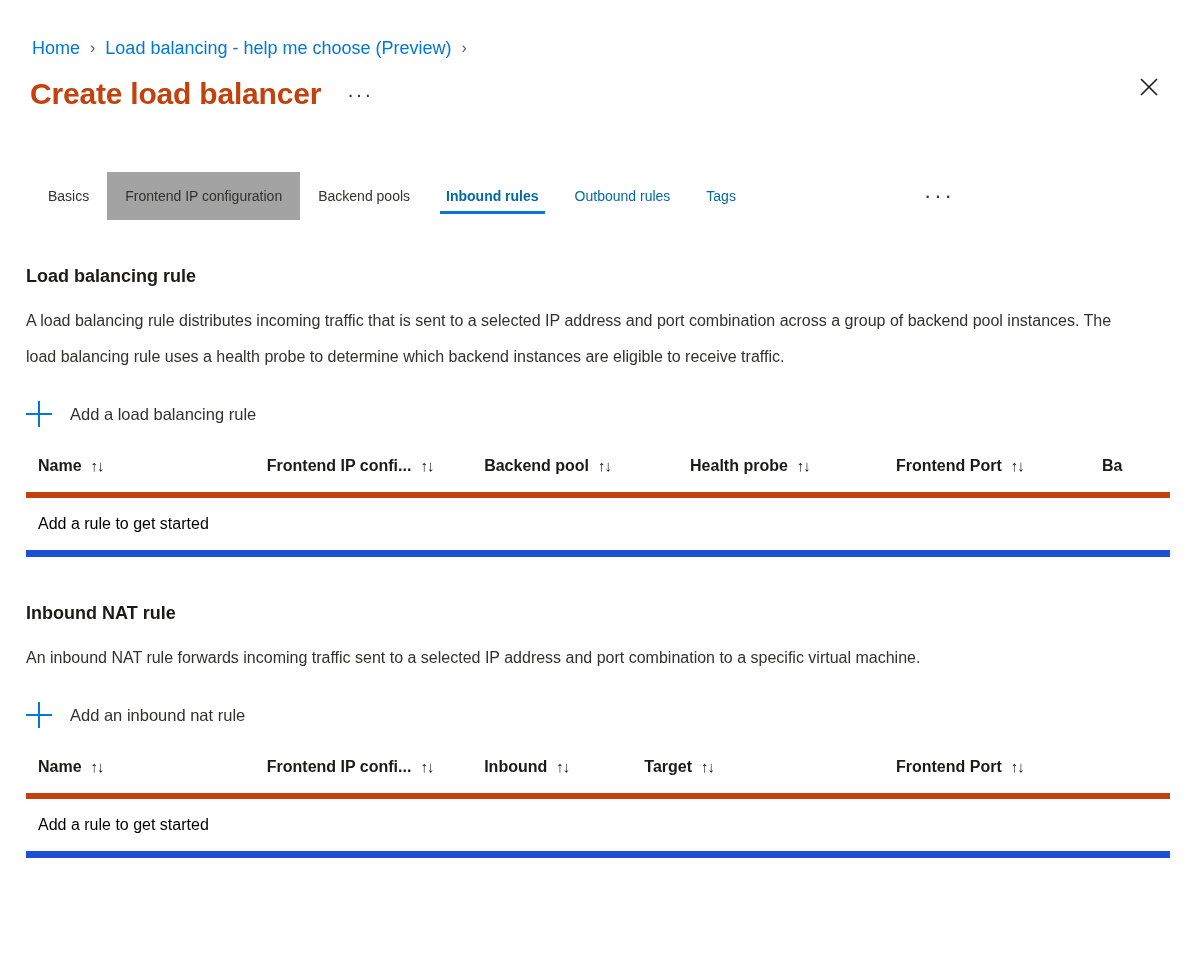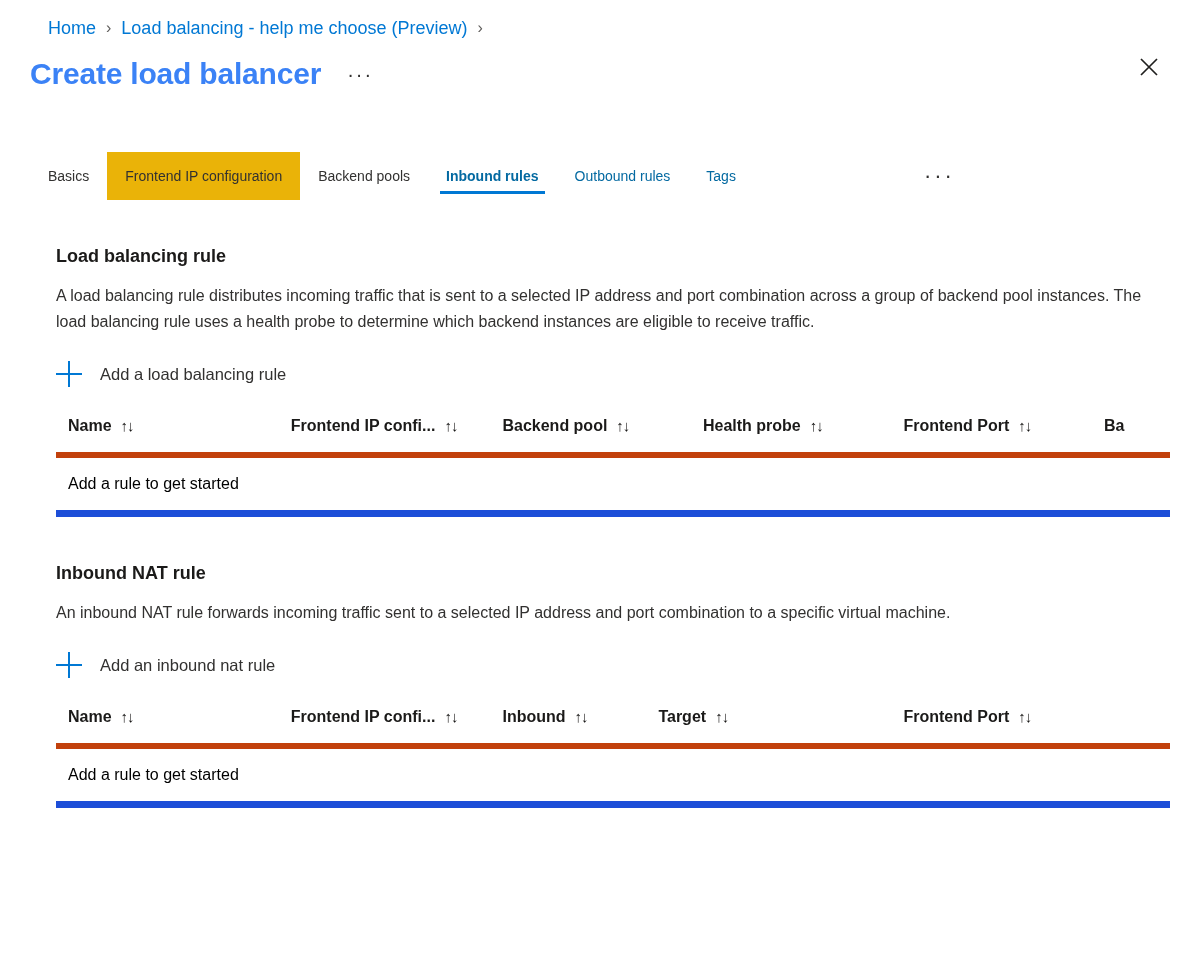--- a/index.html
+++ b/index.html
@@ -10,24 +10,25 @@
     background: #ffffff;
     font-family: "Liberation Sans", sans-serif;
     color: #323130;
     overflow: hidden;
   }
 
   
   .breadcrumb {
     display: flex;
     align-items: center;
-    padding: 14px 0 0 48px;
+    padding: 14px 0 0 32px;
     font-size: 18px;
     line-height: 24px;
     height: 42px;
+    margin-top: 20px;
   }
   .crumb-link {
     color: #0078d4;
     text-decoration: none;
     cursor: pointer;
     white-space: nowrap;
   }
   .crumb-sep {
     color: #605e5c;
     font-size: 16px;
@@ -40,21 +41,21 @@
     display: flex;
     align-items: center;
     padding: 6px 0 0 30px;
     height: 58px;
     position: relative;
   }
   .page-title {
     font-size: 30px;
     font-weight: 600;
     letter-spacing: -0.2px;
-    color: #3b82f6;
+    color: #c2410c;
     line-height: 40px;
   }
   .title-ellipsis {
     margin-left: 22px;
     font-size: 20px;
     color: #323130;
     letter-spacing: 2px;
     line-height: 14px;
     cursor: pointer;
     padding: 6px 4px;
@@ -86,21 +87,21 @@
     position: relative;
     display: flex;
     align-items: center;
     padding: 0 18px;
     font-size: 14px;
     color: #323130;
     cursor: pointer;
     white-space: nowrap;
     height: 48px;
   }
-  .tab.hovered { background: #eab308; }
+  .tab.hovered { background: #a3a3a3; }
   .tab.active { font-weight: 700; color: #0369a1; }
   .tab.active::after {
     content: "";
     position: absolute;
     left: 12px;
     right: 12px;
     bottom: 6px;
     height: 3px;
     background: #0078d4;
   }
@@ -113,32 +114,32 @@
     font-size: 22px;
     letter-spacing: 3px;
     color: #323130;
     line-height: 12px;
     cursor: pointer;
     padding: 0 10px;
     user-select: none;
   }
 
   
-  .content { padding: 0 30px 0 40px; margin-left: 16px; }
+  .content { padding: 0 30px 0 26px; }
 
   .section-heading {
     font-size: 18px;
     font-weight: 600;
     color: #1b1a19;
     margin-top: 44px;
     line-height: 24px;
   }
   .section-desc {
     font-size: 16px;
-    line-height: 26px;
+    line-height: 36px;
     color: #323130;
     margin-top: 15px;
     max-width: 1112px;
   }
 
   .add-link {
     display: flex;
     align-items: center;
     margin-top: 22px;
     cursor: pointer;

